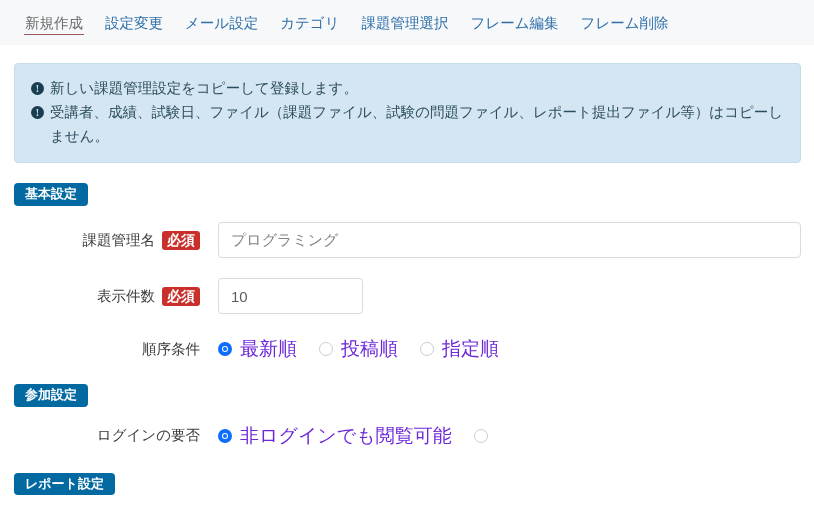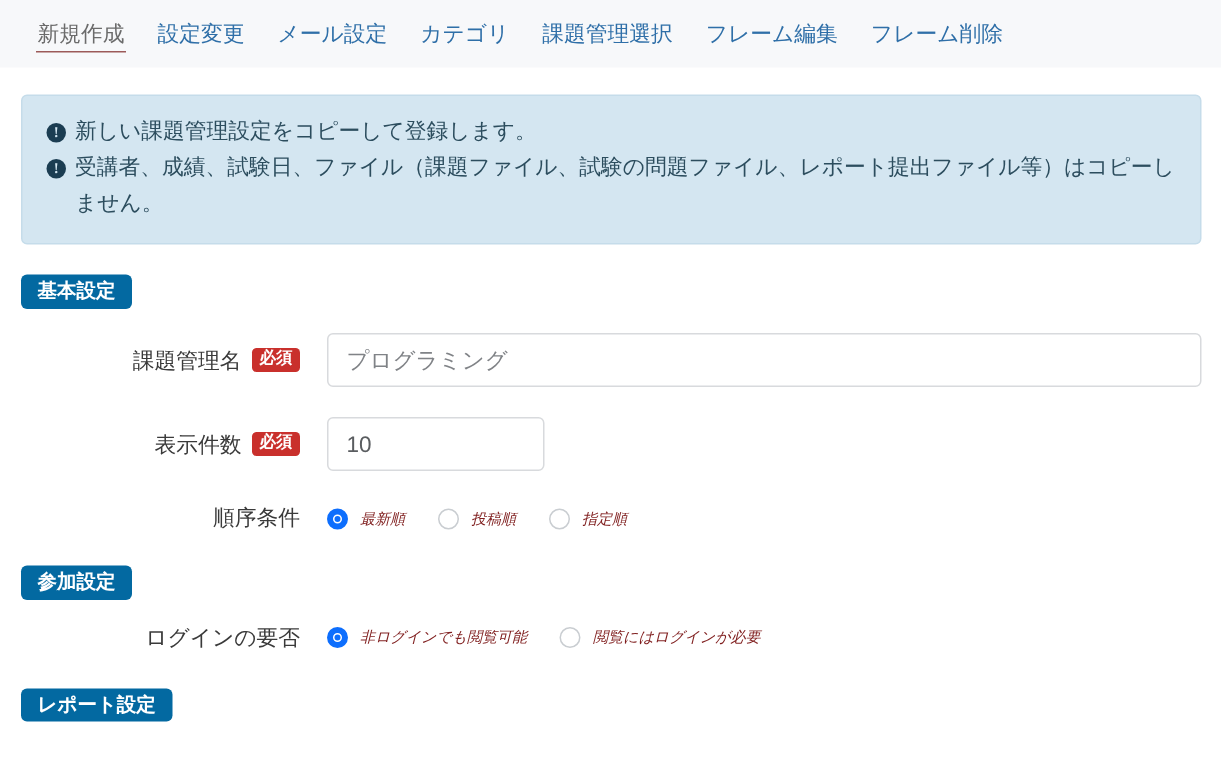--- a/index.html
+++ b/index.html
@@ -120,21 +120,21 @@
     display: flex;
     align-items: center;
     justify-content: flex-end;
     box-sizing: border-box;
     padding-left: 48px;
   }
   .req-badge {
     display: inline-block;
     background: #c9302c;
     color: #ffffff;
-    font-size: 11px;
+    font-size: 14px;
     font-weight: bold;
     border-radius: 3px;
     padding: 2px 5px 3px 5px;
     line-height: 1;
     margin-left: 7px;
   }
   .field-control {
     margin-left: 18px;
     display: flex;
     align-items: center;
@@ -155,25 +155,24 @@
   .input-small { width: 145px; color: #5a5d60; }
 
   
   .radio-group {
     display: flex;
     align-items: center;
   }
   .radio-opt {
     display: flex;
     align-items: center;
-    font-size: 10px;
-    color: #7f1d1d;
+    font-size: 19px;
+    color: #6d28d9;
     cursor: pointer;
     white-space: nowrap;
-    font-style: italic;
   }
   .radio-opt + .radio-opt { margin-left: 22px; }
   .radio-dot {
     width: 14px;
     height: 14px;
     border-radius: 50%;
     border: 1px solid #c9cdd1;
     background: #ffffff;
     box-sizing: border-box;
     margin-right: 8px;
@@ -276,21 +275,20 @@
     <span>ログインの要否</span>
   </div>
   <div class="field-control">
     <div class="radio-group">
       <label class="radio-opt checked">
         <span class="radio-dot"></span>
         <span>非ログインでも閲覧可能</span>
       </label>
       <label class="radio-opt">
         <span class="radio-dot"></span>
-        <span>閲覧にはログインが必要</span>
       </label>
     </div>
   </div>
 </div>
 
 
 <div class="section-badge sec-report">レポート設定</div>
 
 
 

